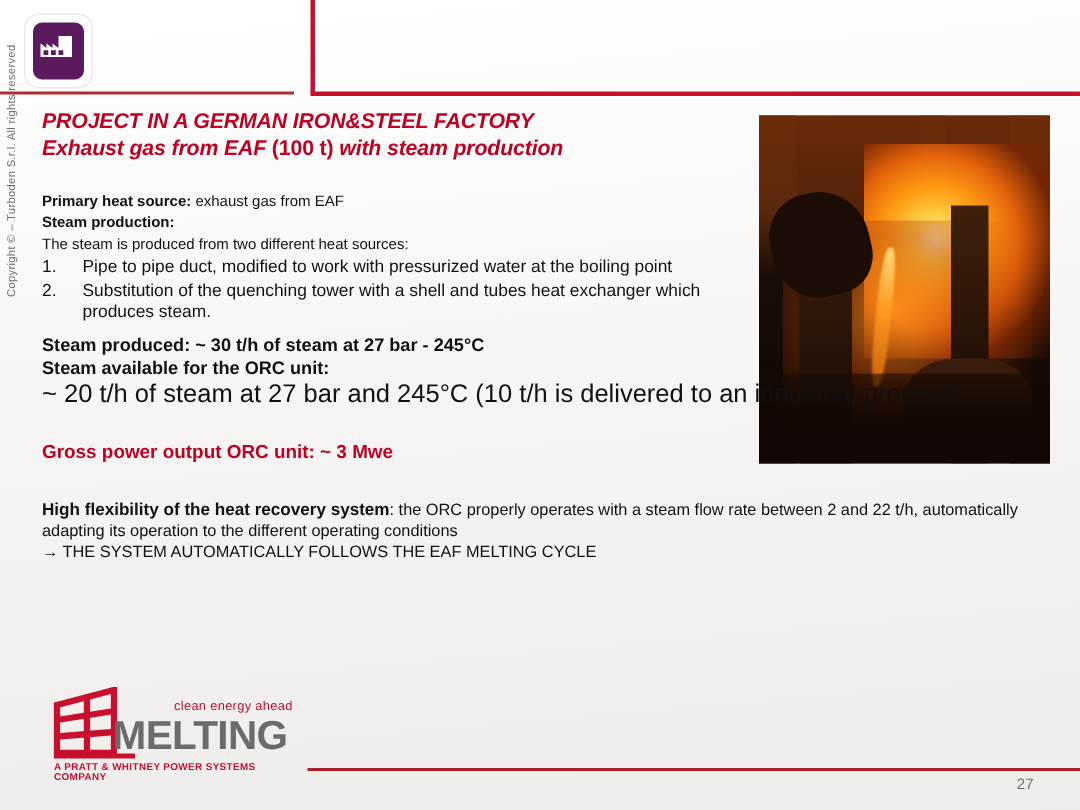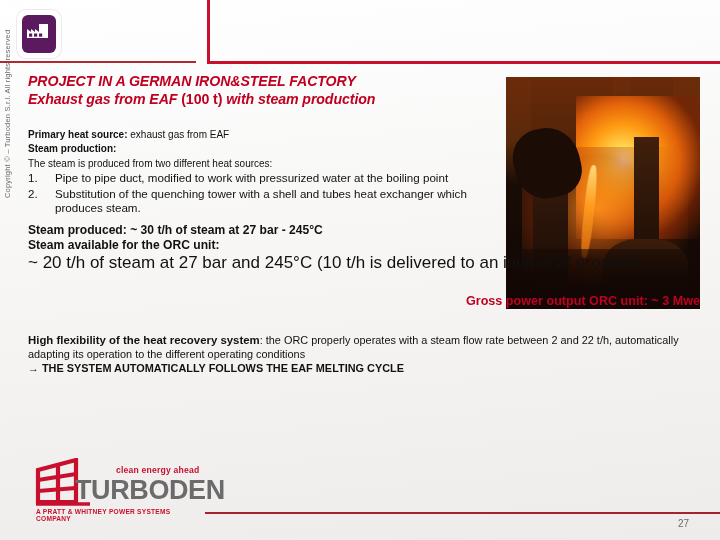--- a/index.html
+++ b/index.html
@@ -140,32 +140,32 @@
 
   .olist { margin-top: 0; }
   .olist .li {
     display: flex; font-size: 11.6px; color: #111111; line-height: 14.4px;
   }
   .olist .num { width: 27px; flex: 0 0 27px; }
   .olist .txt { flex: 1; }
 
   .stmt { font-size: 12.1px; color: #111111; font-weight: bold; line-height: 15px; }
   .stmt-normal { font-size: 17px; color: #111111; font-weight: normal; line-height: 15px; }
-  .stmt-red { font-size: 12.6px; color: #c00020; font-weight: bold; line-height: 15px; text-align: right; }
+  .stmt-red { font-size: 12.6px; color: #c00020; font-weight: bold; line-height: 15px; }
 
   .flex-p { font-size: 10.9px; color: #111111; line-height: 13.4px; }
   .flex-p b { font-weight: bold; font-size: 11.4px; }
-  .arrow-line { font-size: 10.9px; color: #111111; font-weight: bold; line-height: 14px; }
+  .arrow-line { font-size: 10.9px; color: #111111; font-weight: normal; line-height: 14px; }
 
   
   .logo { position: absolute; left: 30px; top: 458px; width: 175px; height: 62px; }
   .logo svg { display: block; }
   .logo-tag {
     position: absolute; left: 86px; top: 7px;
-    font-size: 8.6px; font-weight: bold; color: #c8102e; letter-spacing: 0.2px;
+    font-size: 8.6px; font-weight: normal; color: #c8102e; letter-spacing: 0.2px;
   }
   .logo-word {
     position: absolute; left: 45px; top: 17px;
     font-size: 27px; font-weight: bold; color: #6b6b6b;
     letter-spacing: -0.4px;
   }
   .logo-sub {
     position: absolute; left: 6px; top: 50px;
     font-size: 6.6px; font-weight: bold; color: #c8102e; letter-spacing: 0.25px;
   }
@@ -269,20 +269,20 @@
     <svg width="62" height="58" viewBox="0 0 62 58">
       <g fill="none" stroke="#c8102e" stroke-width="4.2">
         <path d="M8 12 L46 2 L46 44 L8 44 Z"></path>
         <path d="M8 22 L46 16"></path>
         <path d="M8 33 L46 30"></path>
         <path d="M28 7 L28 44"></path>
       </g>
       <path d="M6 46 L60 46" stroke="#c8102e" stroke-width="3.4" fill="none"></path>
     </svg>
     <div class="logo-tag">clean energy ahead</div>
-    <div class="logo-word">TURBODEN</div>
+    <div class="logo-word">MELTING</div>
     <div class="logo-sub">A PRATT &amp; WHITNEY POWER SYSTEMS COMPANY</div>
   </div>
 
   <div class="footer-rule"></div>
   <div class="page-num">27</div>
 
 </div>
 
 </body></html>

